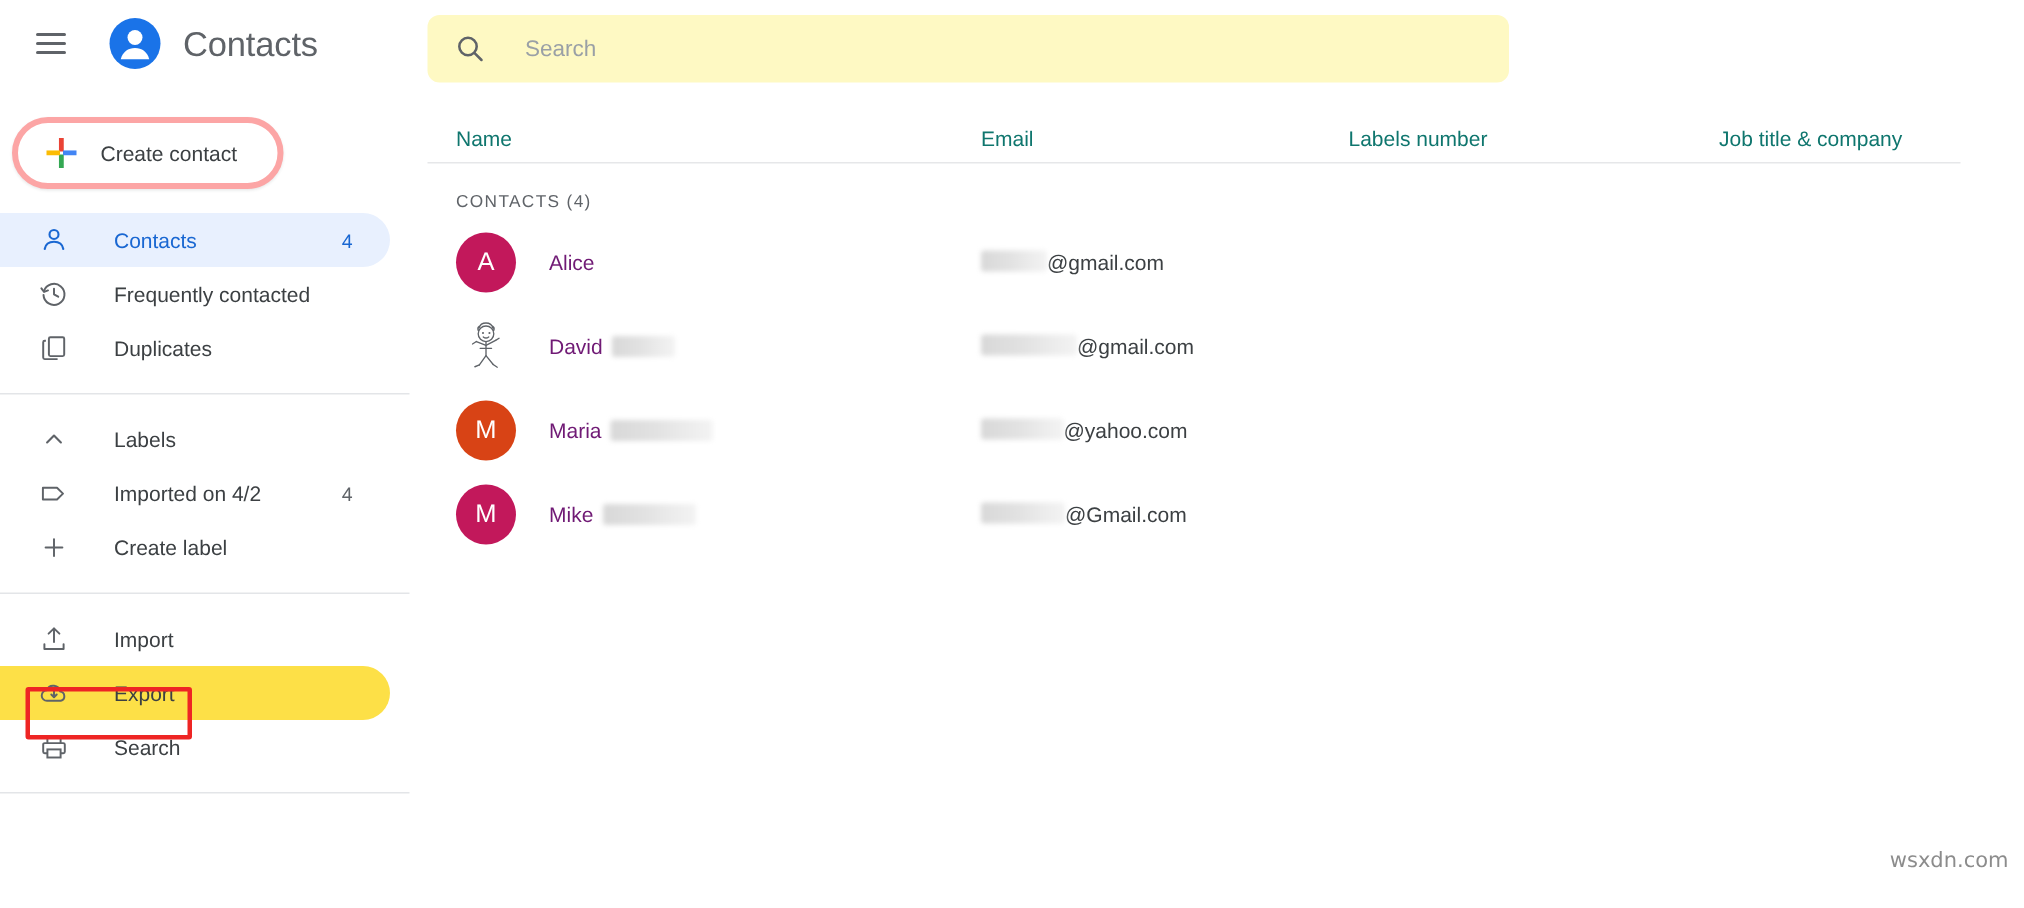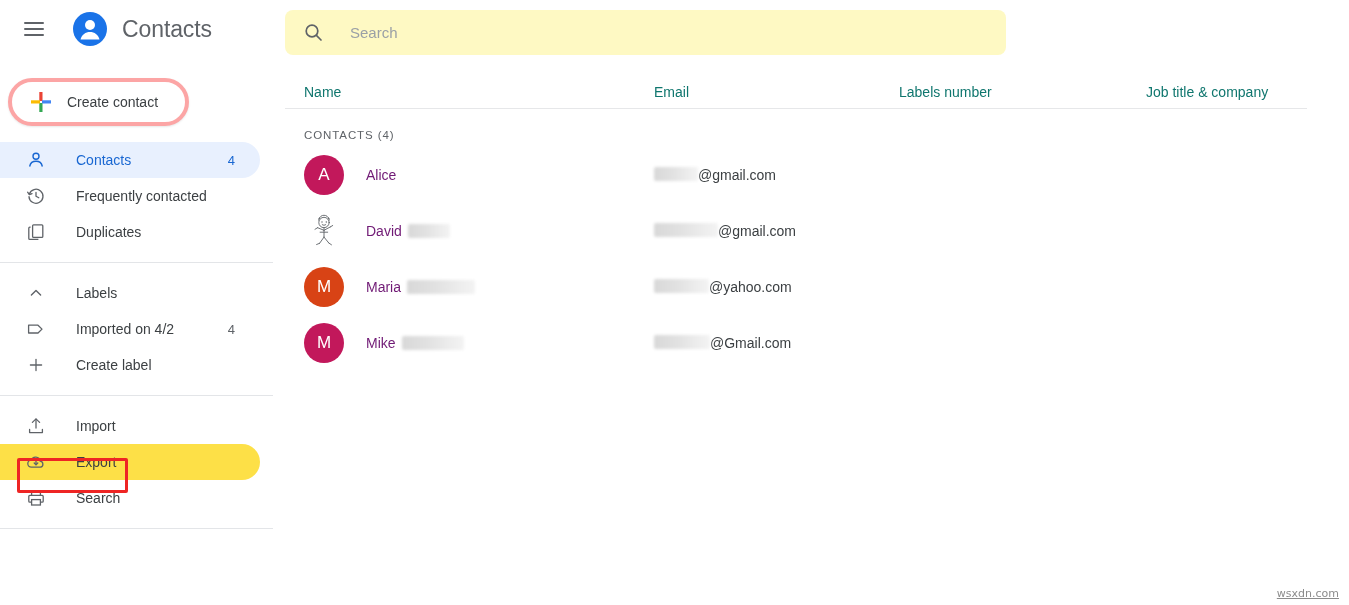--- a/index.html
+++ b/index.html
@@ -161,25 +161,24 @@
     display: inline-block;
     background: linear-gradient(90deg,#d8d8d8 0%,#e2e2e2 45%,#ececec 75%,#f3f3f3 100%);
     border-radius: 2px;
     vertical-align: middle;
     filter: blur(1.6px);
   }
   .redact-lead { margin-right: 0; }
 
   .watermark {
     position: absolute;
-    right: 10px; bottom: 5px;
-    font-size: 11px;
+    right: 10px; bottom: 23px;
+    font-size: 14px;
     color: #8c8c8c;
     font-family: "DejaVu Sans", sans-serif;
-    text-decoration: underline;
   }
 </style>
 </head>
 <body>
 
 <div class="app">
 
   <div class="sidebar">
 
     <div class="brand-row">

